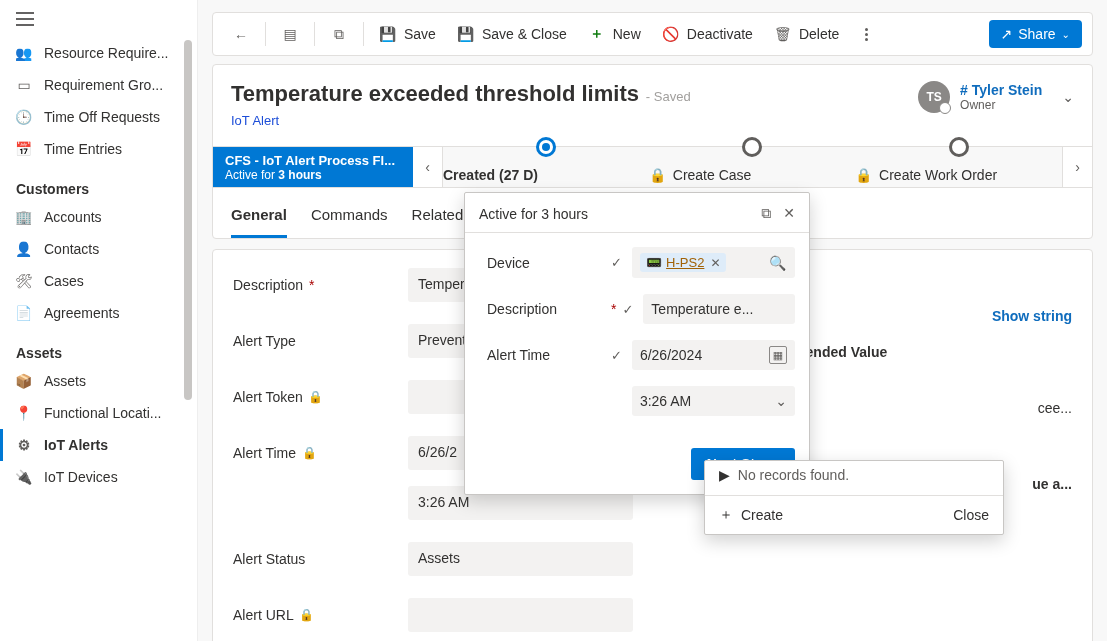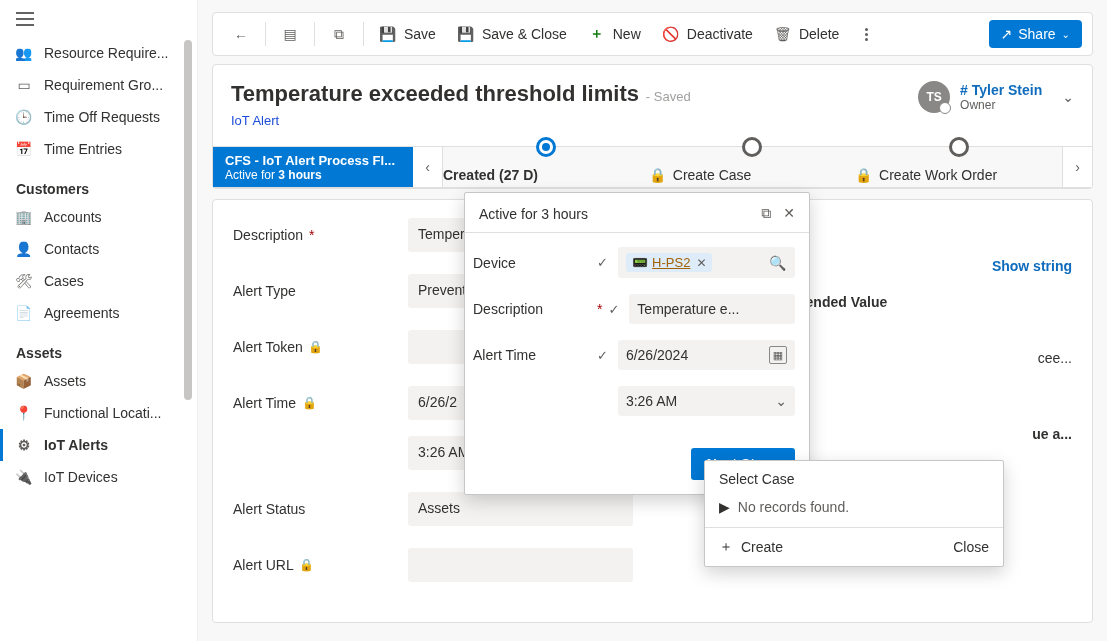--- a/index.html
+++ b/index.html
@@ -74,21 +74,21 @@
   .sub-field { display: flex; margin-top: -6px; margin-bottom: 22px; }
   .sub-field .f-label { width: 175px; }
   .show-link { color: #0f6cbd; font-weight: 600; cursor: pointer; text-align: right; }
 
   
   .popover { position: absolute; left: 464px; top: 192px; width: 346px; background: #fff; border: 1px solid #c8c6c4; box-shadow: 0 6px 18px rgba(0,0,0,0.18); border-radius: 2px; z-index: 10; }
   .pop-head { display: flex; align-items: center; justify-content: space-between; padding: 12px 14px 10px 14px; border-bottom: 1px solid #e1dfdd; }
   .pop-head .title { font-size: 14px; color: #323130; }
   .pop-head .actions { display: flex; gap: 12px; color: #605e5c; }
   .pop-head .actions span { cursor: pointer; }
-  .pop-body { padding: 14px 14px 16px 8px; }
+  .pop-body { padding: 14px 14px 16px 22px; }
   .p-row { display: flex; align-items: center; margin-bottom: 16px; gap: 6px; }
   .p-row .p-label { width: 118px; font-size: 14px; color: #323130; display: flex; align-items: center; gap: 4px; }
   .p-row .check { color: #605e5c; font-size: 13px; margin-right: 4px; }
   .p-val { flex: 1; background: #f3f2f1; border-radius: 3px; padding: 6px 8px; display: flex; align-items: center; gap: 6px; min-height: 30px; position: relative; font-size: 14px; }
   .lookup { display: inline-flex; align-items: center; gap: 4px; background: #deecf9; border-radius: 3px; padding: 2px 6px; color: #0f6cbd; font-size: 13px; }
   .lookup a { color: #a16207; text-decoration: underline; }
   .lookup .x { color: #605e5c; cursor: pointer; font-size: 12px; margin-left: 2px; }
   .p-val .search { margin-left: auto; color: #605e5c; cursor: pointer; }
   .p-val .cal { margin-left: auto; color: #605e5c; cursor: pointer; border: 1px solid #8a8886; border-radius: 2px; width: 18px; height: 18px; display: inline-flex; align-items: center; justify-content: center; font-size: 11px; }
   .p-val .dd { margin-left: auto; color: #605e5c; cursor: pointer; }
@@ -260,20 +260,25 @@
         <span class="stage-label">Create Case</span>
       </div>
       <div class="stage pending">
         <span class="ring pending"></span>
         <span class="lock">🔒</span>
         <span class="stage-label">Create Work Order</span>
       </div>
       <div class="proc-arrow right">›</div>
     </div>
 
+    <div class="tabs">
+      <div class="tab active">General</div>
+      <div class="tab">Commands</div>
+      <div class="tab">Related</div>
+    </div>
   </div>
 
   <div class="form-card">
     <div class="col">
 
       <div class="field">
         <div class="f-label">
           <span>Description</span>
           <span class="f-req">*</span>
         </div>
@@ -378,21 +383,20 @@
         <span class="dd">⌄</span>
       </div>
     </div>
   </div>
   <div class="pop-foot">
     <div class="next-btn">Next Stage</div>
   </div>
 </div>
 
 <div class="case-fly">
-  <div class="case-head">Select Case</div>
   <div class="case-body">
     <span class="tri">▶</span>
     <span>No records found.</span>
   </div>
   <div class="case-foot">
     <div class="create">
       <span>＋</span>
       <span>Create</span>
     </div>
     <div class="close">Close</div>

